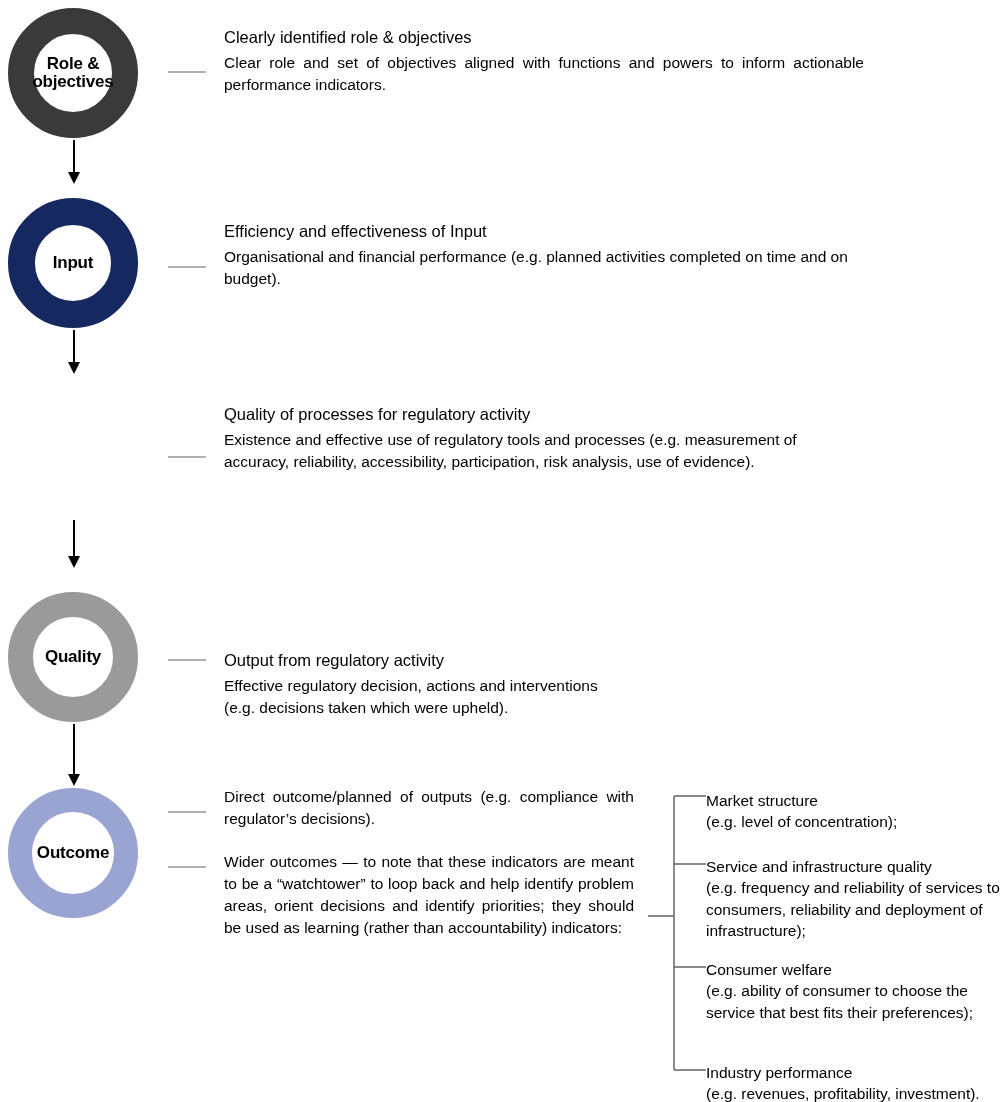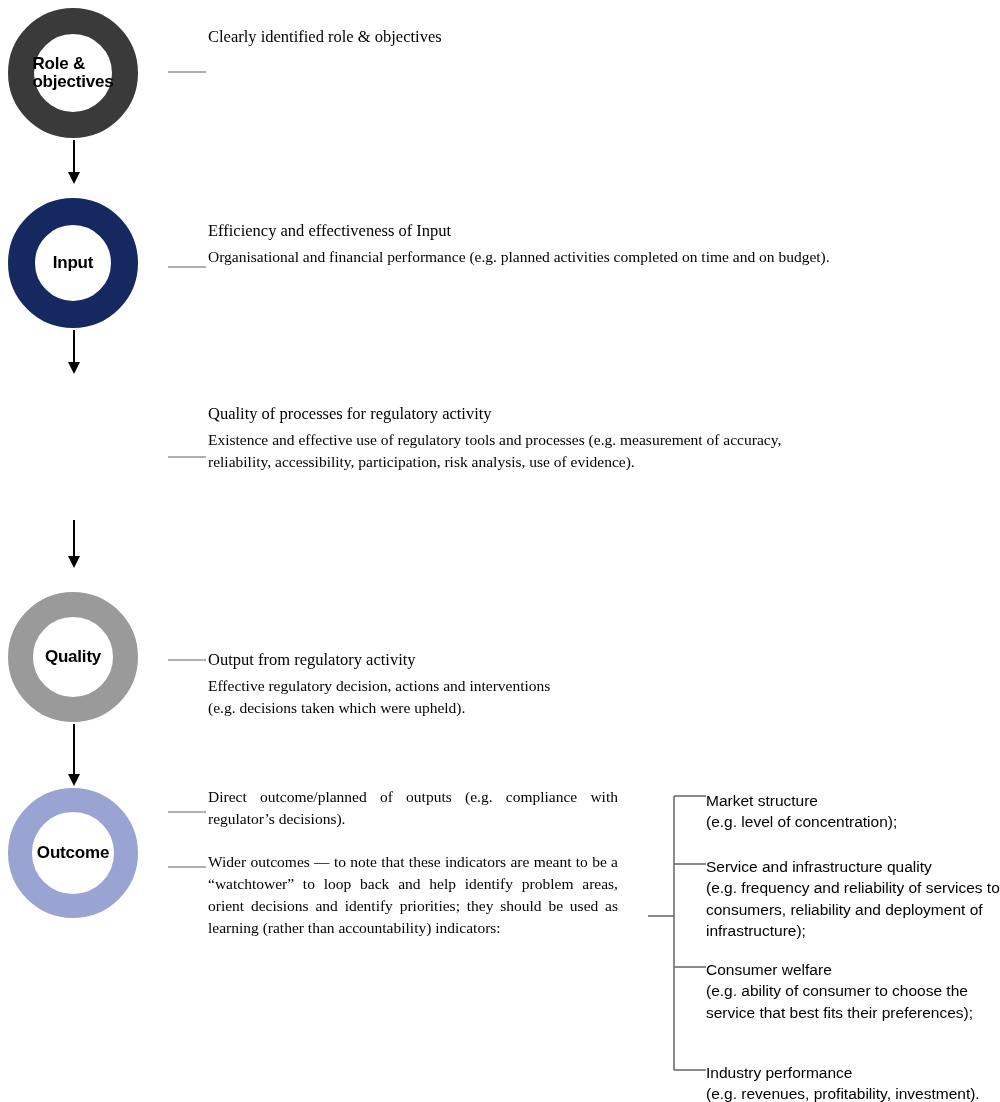--- a/index.html
+++ b/index.html
@@ -29,20 +29,21 @@
     box-sizing: border-box;
     display: flex;
     align-items: center;
     justify-content: center;
     background: #ffffff;
   }
   .node-label {
     font-weight: bold;
     font-size: 17px;
     line-height: 1.05;
+    text-align: center;
     color: #000000;
     letter-spacing: -0.2px;
     white-space: pre-line;
     padding: 0 4px;
   }
 
   
   .arrow {
     position: absolute;
     left: 68px;
@@ -68,22 +69,21 @@
   
   .conn {
     position: absolute;
     height: 2px;
     background: #b0b0b0;
   }
 
   
   .block {
     position: absolute;
-    left: 208px;
-    font-family: Liberation Serif, serif;
+    left: 224px;
   }
   .block .head-line {
     font-size: 16.5px;
     line-height: 1.35;
     margin: 0 0 4px 0;
     color: #000000;
   }
   .block .body-line {
     font-size: 15.5px;
     line-height: 1.42;
@@ -132,20 +132,21 @@
 
   <div class="arrow" style="top:140px;">
     <div class="shaft" style="height:36px;"></div>
     <div class="head" style="top:32px;"></div>
   </div>
 
   <div class="conn" style="left:168px; top:71px; width:38px;"></div>
 
   <div class="block" style="top:26px; width:640px;">
     <p class="head-line">Clearly identified role &amp; objectives</p>
+    <p class="body-line">Clear role and set of objectives aligned with functions and powers to inform actionable performance indicators.</p>
   </div>
 
   <div class="node" style="top:198px; border:27px solid #152860;">
     <span class="node-label">Input</span>
   </div>
 
   <div class="arrow" style="top:330px;">
     <div class="shaft" style="height:36px;"></div>
     <div class="head" style="top:32px;"></div>
   </div>

